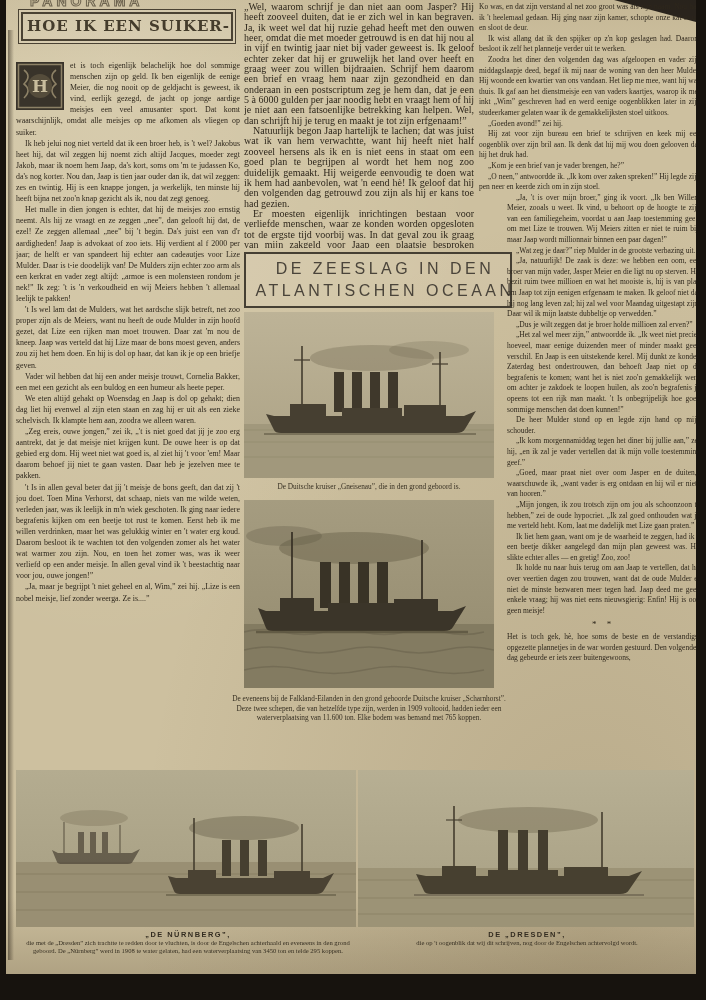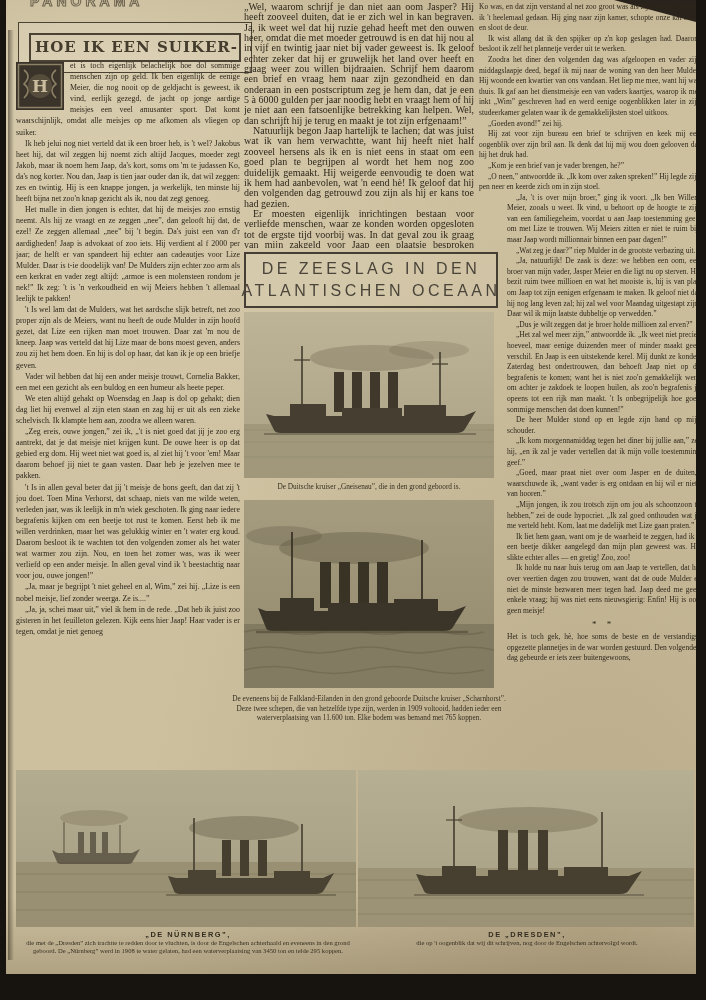--- a/index.html
+++ b/index.html
@@ -27,22 +27,22 @@
     opacity:0.9;
   }
   .masthead{
     position:absolute;left:24px;top:-7px;
     font-family:"Liberation Sans",sans-serif;font-weight:bold;
     font-size:14px;letter-spacing:4px;color:rgba(205,192,159,0.1);
     -webkit-text-stroke:1px #6e6450;
   }
   
   .title-box{
-    position:absolute;left:12px;top:22px;width:212px;
-    border:1.5px solid #4a4233;padding:10px;background:rgba(255,250,235,0.12);
+    position:absolute;left:12px;top:9px;width:212px;
+    border:1.5px solid #4a4233;padding:2px;background:rgba(255,250,235,0.12);
   }
   .title-inner{
     border:2.5px solid #4a4233;padding:3px 4px 4px 4px;text-align:center;
   }
   .title-l1{
     font-family:"DejaVu Serif",serif;font-weight:bold;font-size:15px;
     letter-spacing:1px;color:#443c2c;white-space:nowrap;
   }
   .title-row2{display:flex;align-items:center;justify-content:center;gap:7px;}
   .title-l2{
@@ -67,21 +67,21 @@
     float:left;width:48px;height:48px;margin:2px 6px 1px 0;
   }
   .divider{
     text-align:center;font-size:9px;letter-spacing:4px;color:#2e271c;
     margin:3px 0 2px 28px;text-indent:0;
   }
   
   .zeeslag-box{
     position:absolute;left:238px;top:252px;width:250px;height:52px;
     border:2px solid #453f33;display:flex;flex-direction:column;
-    align-items:center;justify-content:center;background:rgba(255,250,235,0.10);
+    align-items:center;justify-content:center;background:rgba(255,250,235,0.10);padding-left:14px;
   }
   .zeeslag-line{
     font-family:"Liberation Sans",sans-serif;font-size:16px;font-weight:400;
     letter-spacing:3.5px;color:#4a443a;line-height:22px;white-space:nowrap;
   }
   .photo{position:absolute;box-shadow:inset 0 0 18px rgba(60,48,28,0.45);}
   .photo svg{display:block;}
   #photo1{left:238px;top:312px;width:250px;height:166px;}
   #photo2{left:238px;top:500px;width:250px;height:188px;}
   #photo3{left:10px;top:770px;width:340px;height:157px;}
@@ -129,21 +129,20 @@
       <span>et is toch eigenlijk belachelijk hoe dol sommige menschen zijn op geld. Ik ben eigenlijk de eenige Meier, die nog nooit op de geldjacht is geweest, ik vind, eerlijk gezegd, de jacht op jonge aardige meisjes een veel amusanter sport. Dat komt waarschijnlijk, omdat alle meisjes op me afkomen als vliegen op suiker.</span>
     </p>
     <p>Ik heb jelui nog niet verteld dat ik een broer heb, is 't wel? Jakobus heet hij, dat wil zeggen hij noemt zich altijd Jacques, moeder zegt Jakob, maar ik noem hem Jaap, da's kort, soms om 'm te judassen Ko, da's nog korter. Nou dan, Jaap is tien jaar ouder dan ik, dat wil zeggen: zes en twintig. Hij is een knappe jongen, ja werkelijk, ten minste hij heeft bijna net zoo'n knap gezicht als ik, nou dat zegt genoeg.</p>
     <p>Het malle in dien jongen is echter, dat hij de meisjes zoo ernstig neemt. Als hij ze vraagt en ze zeggen „nee”, dan gelooft hij dat, de ezel! Ze zeggen allemaal „nee” bij 't begin. Da's juist een van d'r aardigheden! Jaap is advokaat of zoo iets. Hij verdient al f 2000 per jaar; de helft er van spandeert hij echter aan cadeautjes voor Lize Mulder. Daar is t-ie doodelijk van! De Mulders zijn echter zoo arm als een kerkrat en vader zegt altijd: „armoe is een molensteen rondom je nek!” Ik zeg: 't is 'n verkoudheid en wij Meiers hebben 't allemaal leelijk te pakken!</p>
     <p>'t Is wel lam dat de Mulders, wat het aardsche slijk betreft, net zoo proper zijn als de Meiers, want nu heeft de oude Mulder in zijn hoofd gezet, dat Lize een rijken man moet trouwen. Daar zat 'm nou de kneep. Jaap was verteld dat hij Lize maar de bons moest geven, anders zou zij het hem doen. En hij is dol op haar, dat kan ik je op een briefje geven.</p>
     <p>Vader wil hebben dat hij een ander meisje trouwt, Cornelia Bakker, een met een gezicht als een buldog en een humeur als heete peper.</p>
     <p>We eten altijd gehakt op Woensdag en Jaap is dol op gehakt; dien dag liet hij evenwel al zijn eten staan en zag hij er uit als een zieke schelvisch. Ik klampte hem aan, zoodra we alleen waren.</p>
     <p>„Zeg ereis, ouwe jongen,” zei ik, „'t is niet goed dat jij je zoo erg aantrekt, dat je dat meisje niet krijgen kunt. De ouwe heer is op dat gebied erg dom. Hij weet niet wat goed is, al ziet hij 't voor 'em! Maar daarom behoef jij niet te gaan vasten. Daar heb je jezelven mee te pakken.</p>
     <p>'t Is in allen geval beter dat jij 't meisje de bons geeft, dan dat zij 't jou doet. Toen Mina Verhorst, dat schaap, niets van me wilde weten, verleden jaar, was ik leelijk in m'n wiek geschoten. Ik ging naar iedere begrafenis kijken om een beetje tot rust te komen. Eerst heb ik me willen verdrinken, maar het was gelukkig winter en 't water erg koud. Daarom besloot ik te wachten tot den volgenden zomer als het water wat warmer zou zijn. Nou, en toen het zomer was, was ik weer verliefd op een ander meisje. In allen geval vind ik 't beestachtig naar voor jou, ouwe jongen!”</p>
     <p>„Ja, maar je begrijpt 't niet geheel en al, Wim,” zei hij. „Lize is een nobel meisje, lief zonder weerga. Ze is....”</p>
-    <p>„Ja, ja, schei maar uit,” viel ik hem in de rede. „Dat heb ik juist zoo gisteren in het feuilleton gelezen. Kijk eens hier Jaap! Haar vader is er tegen, omdat je niet genoeg</p>
   </div>
 
   <div class="col" id="col2">
     <p class="noindent">„Wel, waarom schrijf je dan niet aan oom Jasper? Hij heeft zooveel duiten, dat ie er zich wel in kan begraven. Ja, ik weet wel dat hij ruzie gehad heeft met den ouwen heer, omdat die met moeder getrouwd is en dat hij nou al in vijf en twintig jaar niet bij vader geweest is. Ik geloof echter zeker dat hij er gruwelijk het land over heeft en graag weer zou willen bijdraaien. Schrijf hem daarom een brief en vraag hem naar zijn gezondheid en dan onderaan in een postscriptum zeg je hem dan, dat je een 5 à 6000 gulden per jaar noodig hebt en vraagt hem of hij je niet aan een fatsoenlijke betrekking kan helpen. Wel, dan schrijft hij je terug en maakt je tot zijn erfgenaam!”</p>
     <p>Natuurlijk begon Jaap hartelijk te lachen; dat was juist wat ik van hem verwachtte, want hij heeft niet half zooveel hersens als ik en is niet eens in staat om een goed plan te begrijpen al wordt het hem nog zoo duidelijk gemaakt. Hij weigerde eenvoudig te doen wat ik hem had aanbevolen, wat 'n eend hè! Ik geloof dat hij den volgenden dag getrouwd zou zijn als hij er kans toe had gezien.</p>
     <p>Er moesten eigenlijk inrichtingen bestaan voor verliefde menschen, waar ze konden worden opgesloten tot de ergste tijd voorbij was. In dat geval zou ik graag van mijn zakgeld voor Jaap een plaatsje besproken hebben. Hij durfde me namelijk op mijn mooie plan te antwoorden dat ik nog maar een joggie was, van wien men niet kon verwachten</p>
   </div>
 
   <div class="zeeslag-box">
     <div class="zeeslag-line">DE ZEESLAG IN DEN</div>

